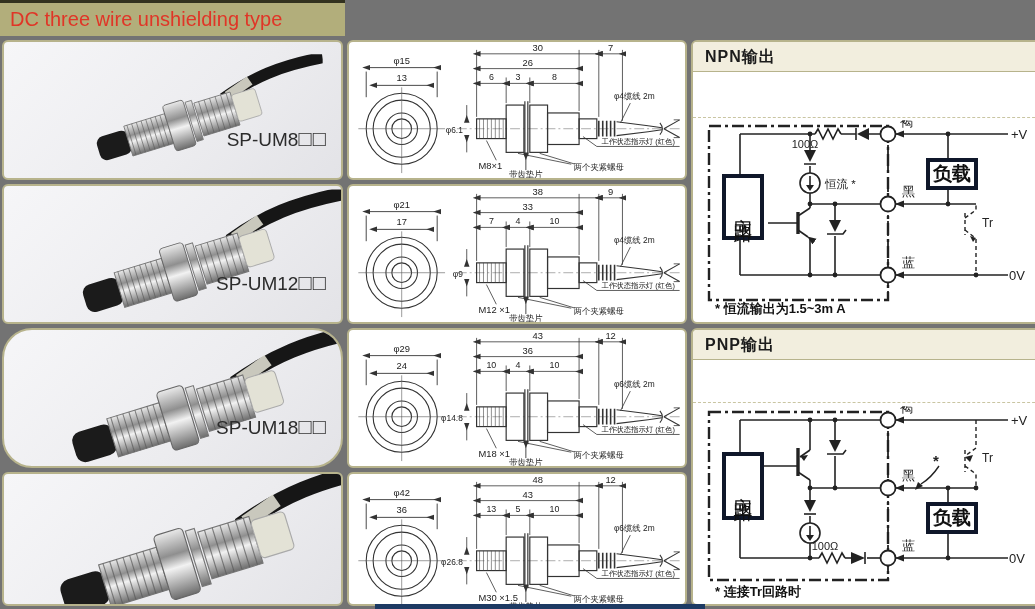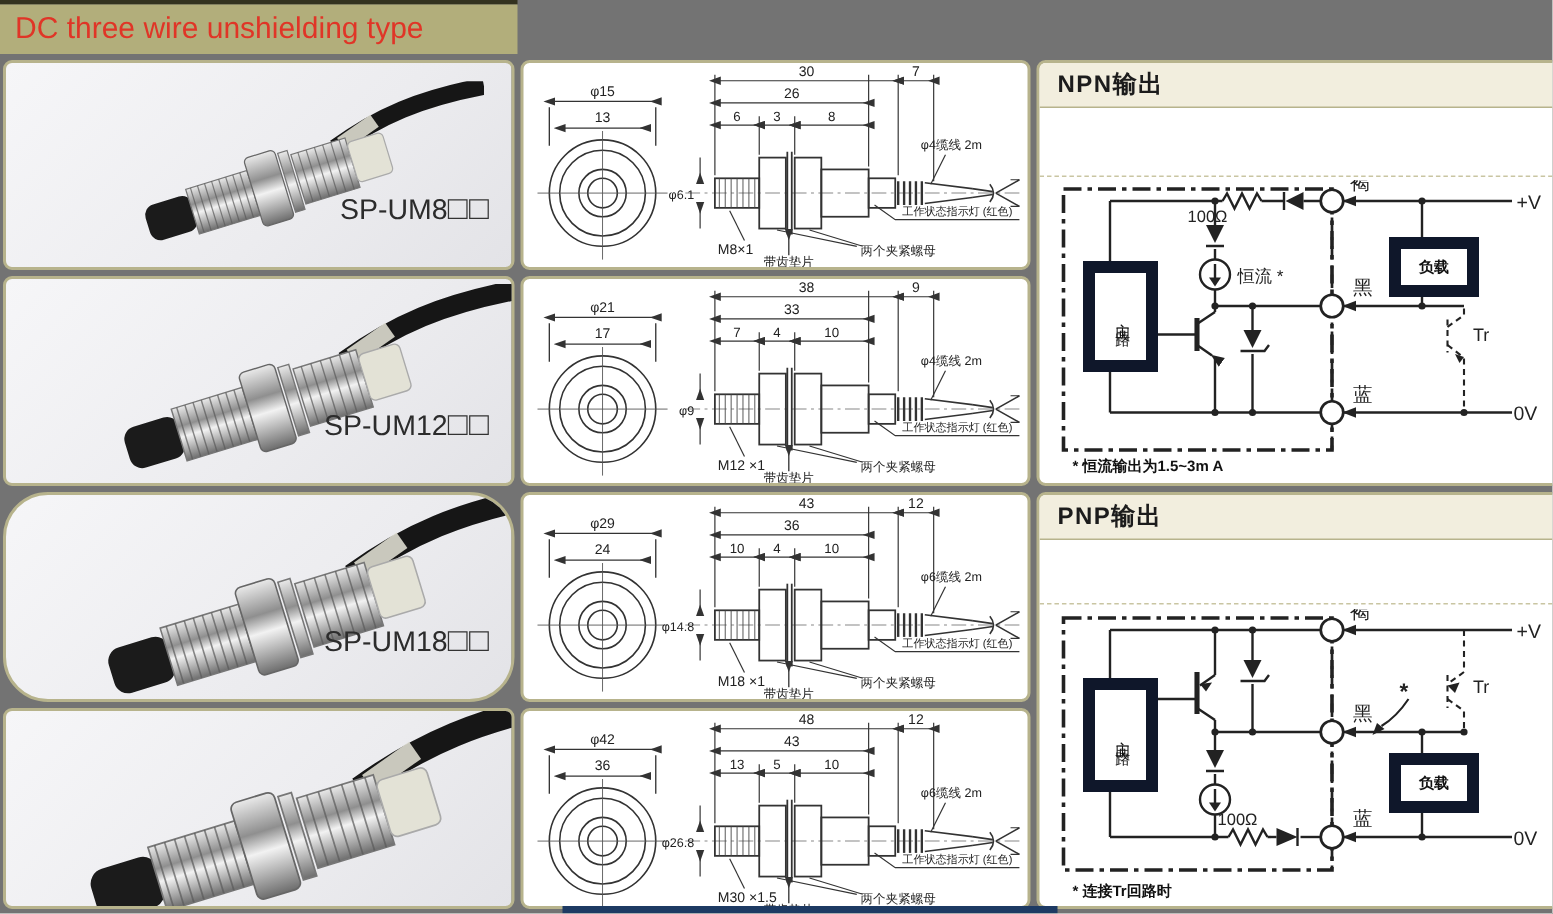--- a/index.html
+++ b/index.html
@@ -10,24 +10,24 @@
   .panel{position:absolute;background:#fff;border:2px solid #b7b38c;border-radius:6px;box-sizing:border-box;overflow:hidden;}
   .photo-panel{left:2px;width:341px;background:linear-gradient(135deg,#f6f6f8 0%,#ececef 60%,#e3e3e7 100%);padding-left:12px;}
   .draw-panel{left:347px;width:340px;}
   .circ-panel{left:691px;width:376px;}
   .plabel{position:absolute;right:14px;top:84px;color:#2c2c2c;font-size:19px;white-space:nowrap;}
   .plabel .sq{font-size:22px;letter-spacing:1px;color:#333;}
   .circ-head{height:29px;line-height:29px;background:#f2eede;border-bottom:1px solid #b7b38c;
     font-weight:bold;font-size:16px;color:#1c1c1c;padding-left:12px;letter-spacing:1px;}
   .dashsep{position:absolute;left:0;width:100%;border-top:1px dashed #c9c5a2;}
   .circ-body{position:absolute;left:0;width:340px;}
-  .boxlabel{position:absolute;border:8px solid #0f172a;background:#fff;color:#111;display:flex;
-    align-items:center;justify-content:center;font-size:10px;}
+  .boxlabel{position:absolute;border:4px solid #0f172a;background:#fff;color:#111;display:flex;
+    align-items:center;justify-content:center;font-size:19px;}
   .vtext{writing-mode:vertical-lr;text-orientation:upright;letter-spacing:3px;}
-  .footnote{position:absolute;left:22px;color:#111;font-size:10px;font-weight:bold;white-space:nowrap;}
+  .footnote{position:absolute;left:22px;color:#111;font-size:13px;font-weight:bold;white-space:nowrap;}
   .navystrip{position:absolute;left:375px;top:604px;width:330px;height:5px;background:#1d3a63;}
   svg text{fill:#222;font-family:"Liberation Sans","DejaVu Sans",sans-serif;}
   .ph0 svg{transform:scale(.82);}  .ph1 svg{transform:scale(.95);}
   .ph2 svg{transform:scale(1.05);} .ph3 svg{transform:scale(1.16);}
 </style>
 </head>
 <body>
 
 <div id="page">
   <div class="topstrip"></div>

